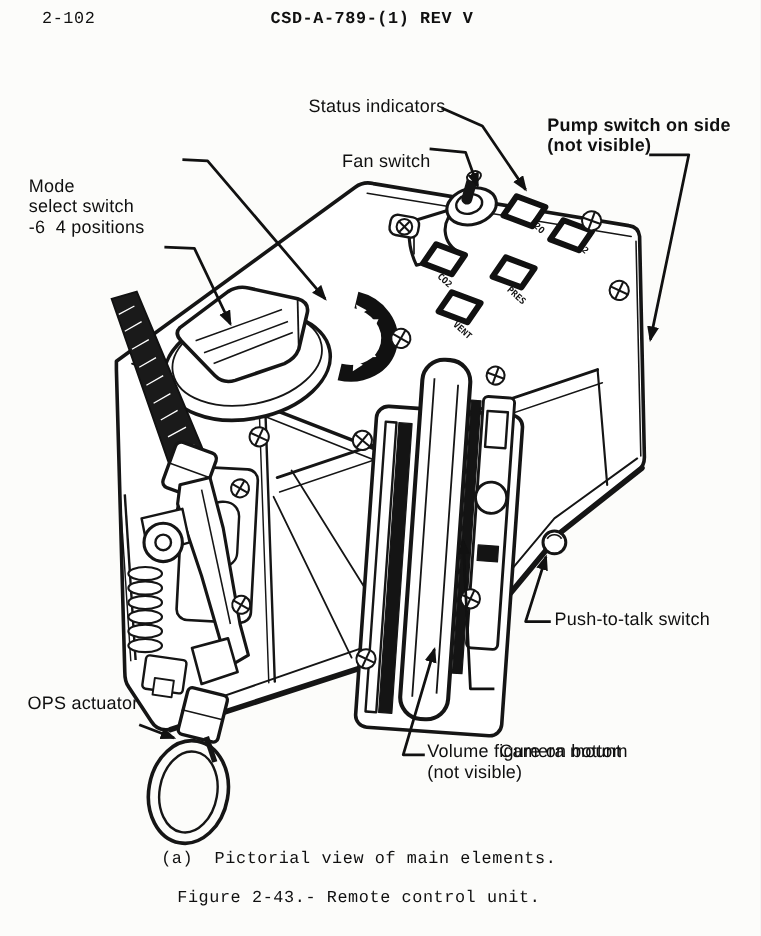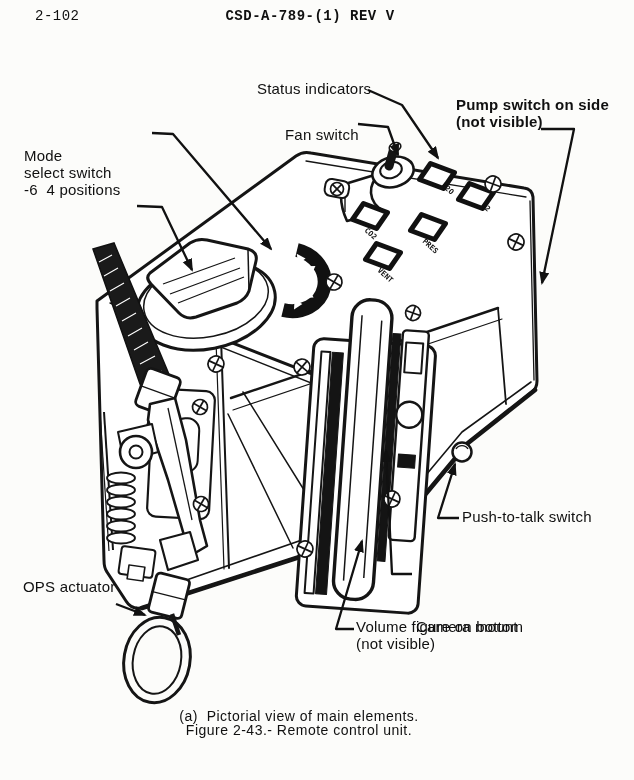--- a/index.html
+++ b/index.html
@@ -12,25 +12,25 @@
   .hdr{position:absolute;font-family:"Liberation Mono","DejaVu Sans Mono",monospace;
        font-size:14px;letter-spacing:.5px;white-space:pre;}
   .hdr-left{left:25px;top:8px;margin-left:10px;}
   .hdr-center{left:310px;top:8px;transform:translateX(-50%);font-weight:bold;}
   .callout{
     position:absolute;font-size:15px;line-height:17px;letter-spacing:.2px;
     white-space:pre-wrap;font-weight:500;
   }
   .cap{
     position:absolute;left:0;width:598px;text-align:center;
-    font-family:Liberation Sans, sans-serif;
+    font-family:Liberation Mono, monospace;
     font-size:14px;letter-spacing:.5px;white-space:pre;
   }
   .cap-a{top:708px;}
-  .cap-fig{top:722px;text-align:center;}
+  .cap-fig{top:741px;text-align:center;}
 </style>
 </head>
 <body>
 
 <div class="page">
 
   <svg width="634" height="780" viewBox="0 0 634 780">
     <defs>
       <marker id="ah" markerWidth="13" markerHeight="11" refX="11" refY="5" orient="auto" markerUnits="userSpaceOnUse">
         <path d="M0,0 L13,5 L0,10 Z" fill="#111"></path>

